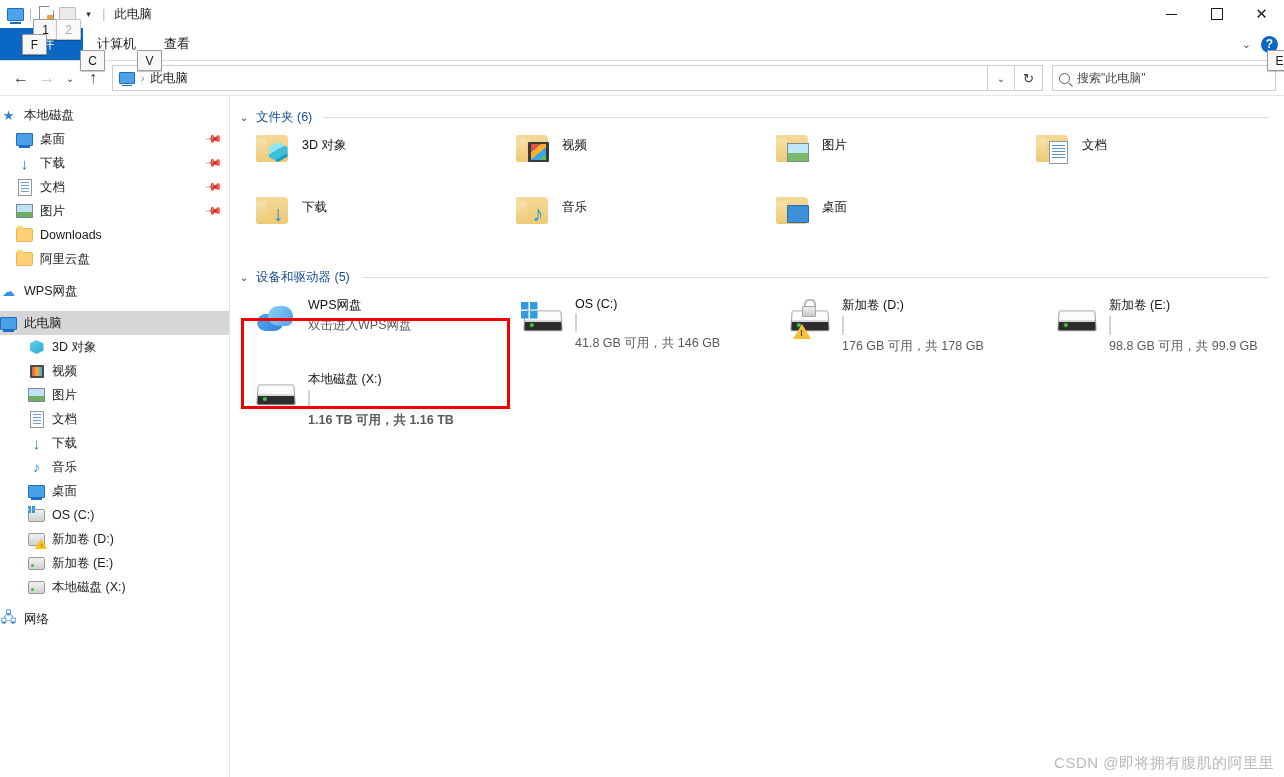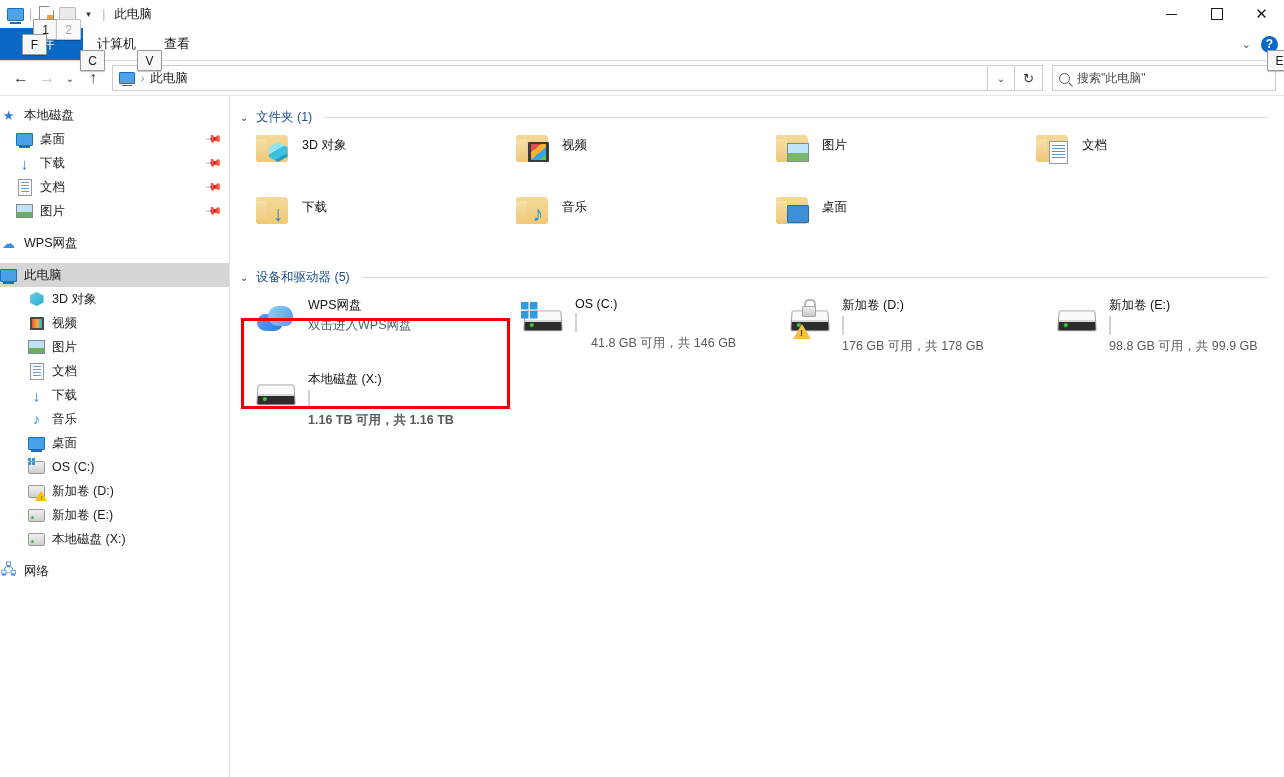--- a/index.html
+++ b/index.html
@@ -457,20 +457,32 @@
         <span>文档</span>
         <span class="pin">📌</span>
       </div>
       <div class="nav-item indent1">
         <span class="ico">
             <span class="i-pic"></span>
           </span>
         <span>图片</span>
         <span class="pin">📌</span>
       </div>
+      <div class="nav-item indent1">
+        <span class="ico">
+            <span class="i-folder"></span>
+          </span>
+        <span>Downloads</span>
+      </div>
+      <div class="nav-item indent1">
+        <span class="ico">
+            <span class="i-folder"></span>
+          </span>
+        <span>阿里云盘</span>
+      </div>
 
       <div class="nav-gap"></div>
 
       <div class="nav-item">
         <span class="ico">
             <span class="i-cloud">☁</span>
           </span>
         <span>WPS网盘</span>
       </div>
 
@@ -556,21 +568,21 @@
             <span class="i-network">🖧</span>
           </span>
         <span>网络</span>
       </div>
     </div>
 
     <div class="content">
 
       <div class="group-header">
         <span class="grp-chev">⌄</span>
-        <span class="grp-title">文件夹 (1)</span>
+        <span class="grp-title">文件夹 (6)</span>
         <span class="grp-line"></span>
       </div>
 
       <div class="tile-grid">
         <div class="folder-tile">
           <span class="folder-ico">
             <span class="fo-back"></span>
               <span class="fo-badge">
                 <span class="b-cube"></span>
               </span>
@@ -664,21 +676,21 @@
         </div>
 
         <div class="drive-tile">
           <span class="drive-ico">
             <span class="hdd"></span>
               <span class="hdd-win"></span>
           </span>
           <span class="drive-info">
             <span class="drive-name" style="display:block;">OS (C:)</span>
             <span class="bar"><span class="bar-fill" style="width:71%"></span></span>
-            <span class="drive-cap" style="display:block;margin-left:16px;">41.8 GB 可用，共 146 GB</span>
+            <span class="drive-cap" style="display:block;">41.8 GB 可用，共 146 GB</span>
           </span>
         </div>
 
         <div class="drive-tile">
           <span class="drive-ico">
             <span class="hdd"></span>
               <span class="hdd-lock"></span>
               <span class="hdd-warn"></span>
           </span>
           <span class="drive-info">
@@ -709,13 +721,14 @@
             <span class="drive-cap" style="display:block;font-weight:bold;">1.16 TB 可用，共 1.16 TB</span>
           </span>
         </div>
       </div>
 
       <div class="highlight-box" style="left:11px; top:222px; width:269px; height:91px;"></div>
     </div>
   </div>
 
 
+  <div class="watermark">CSDN @即将拥有腹肌的阿里里</div>
 </div>
 
 </body></html>

